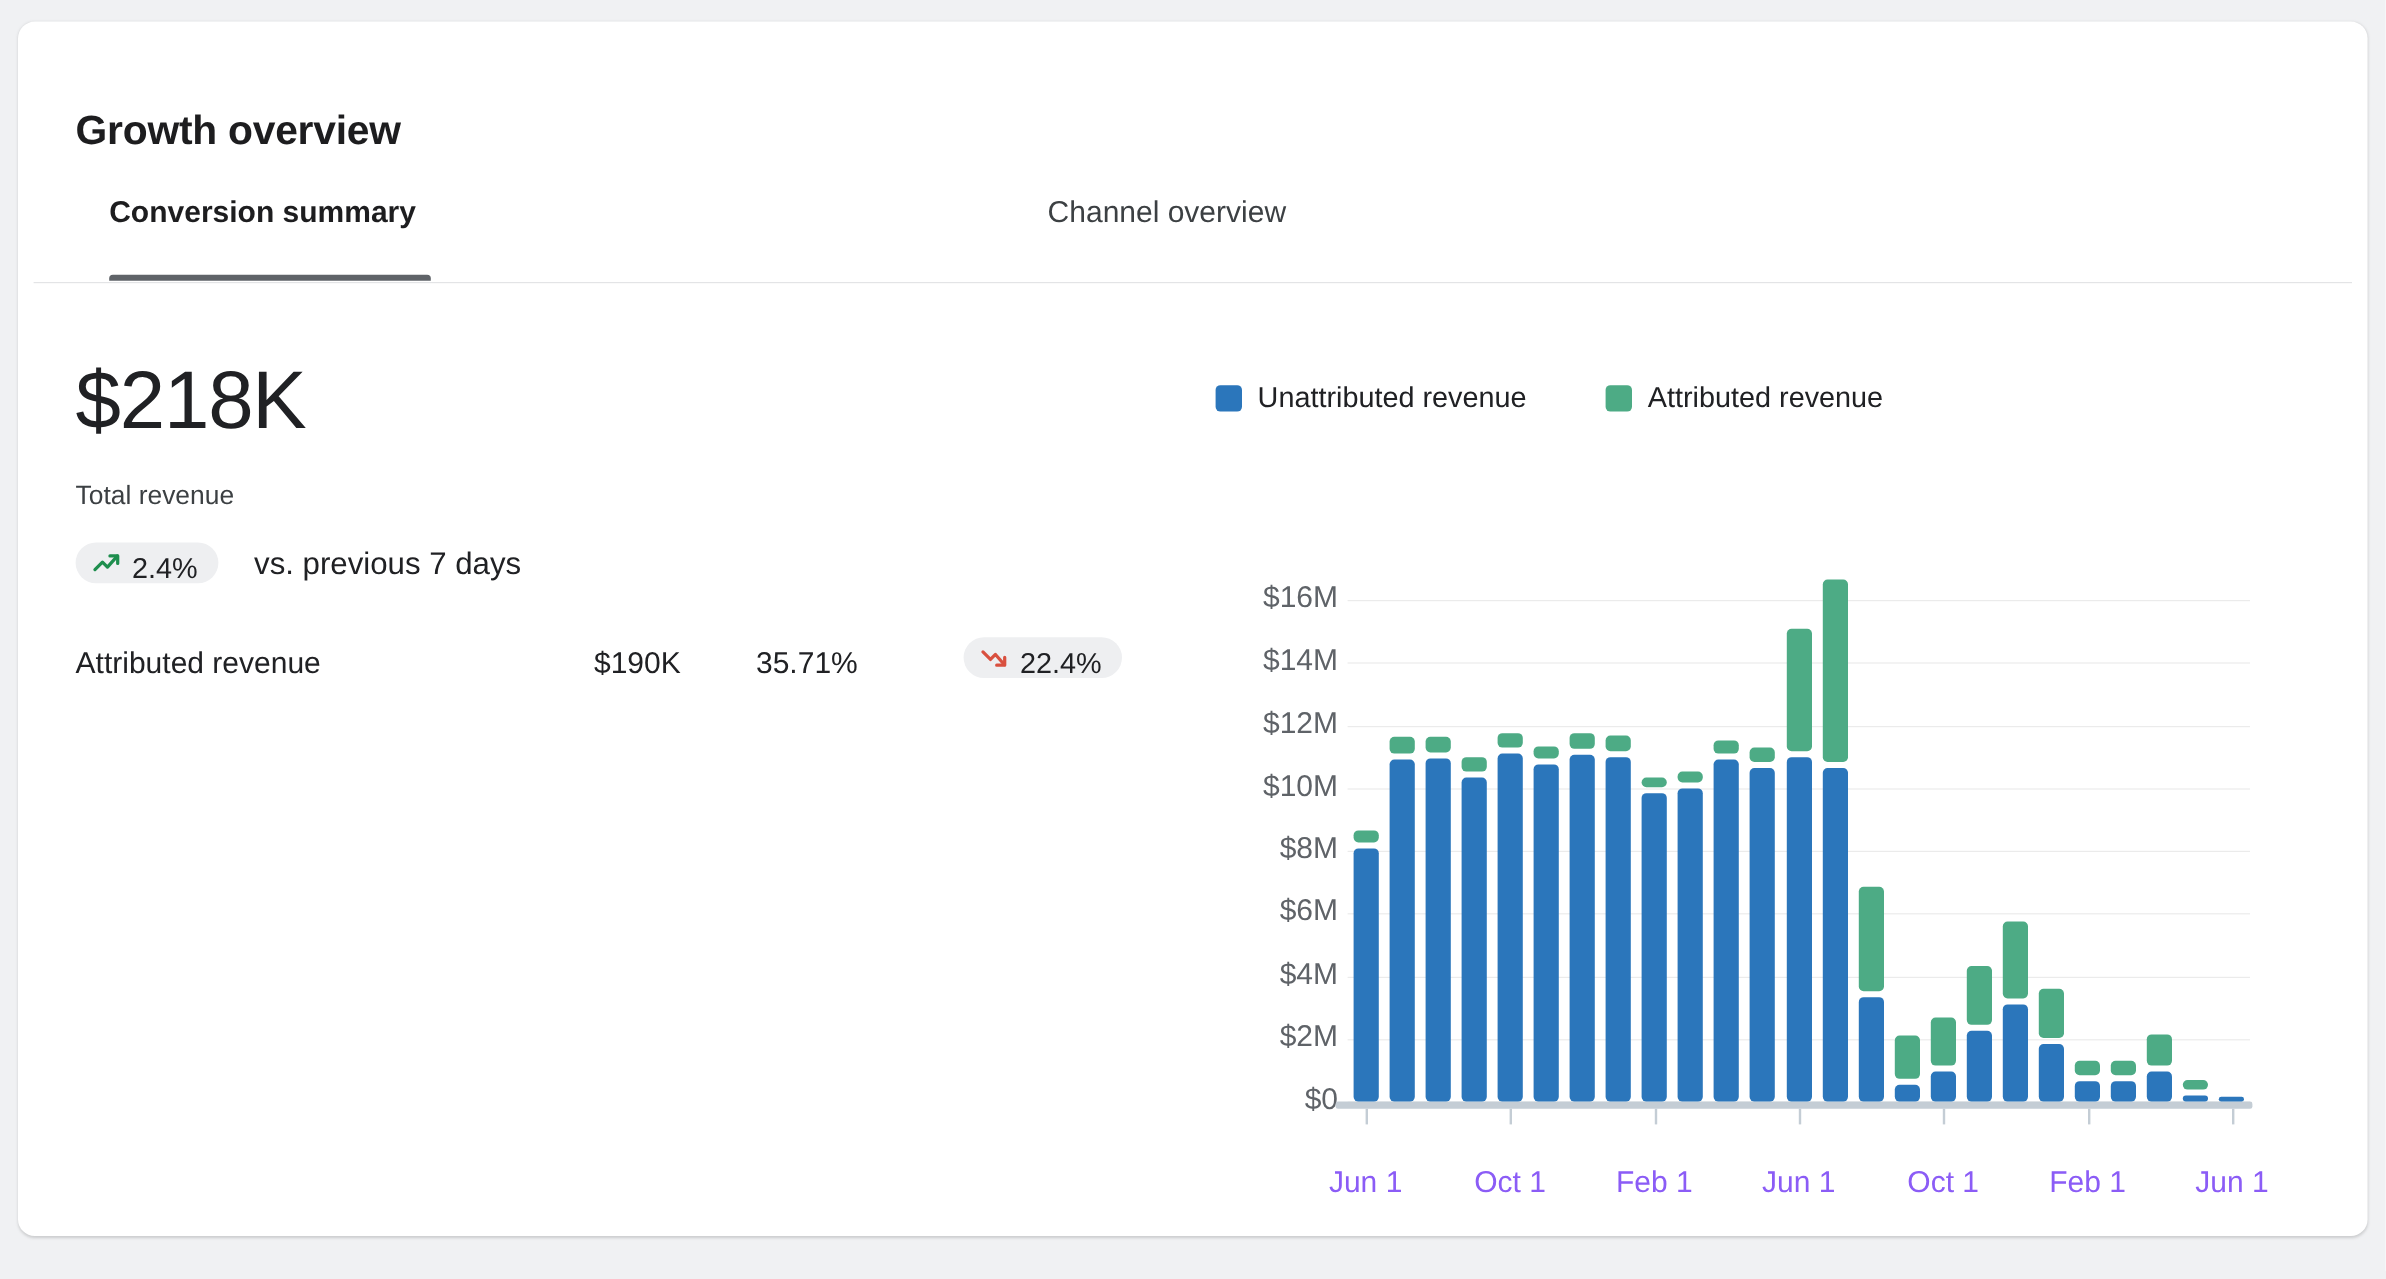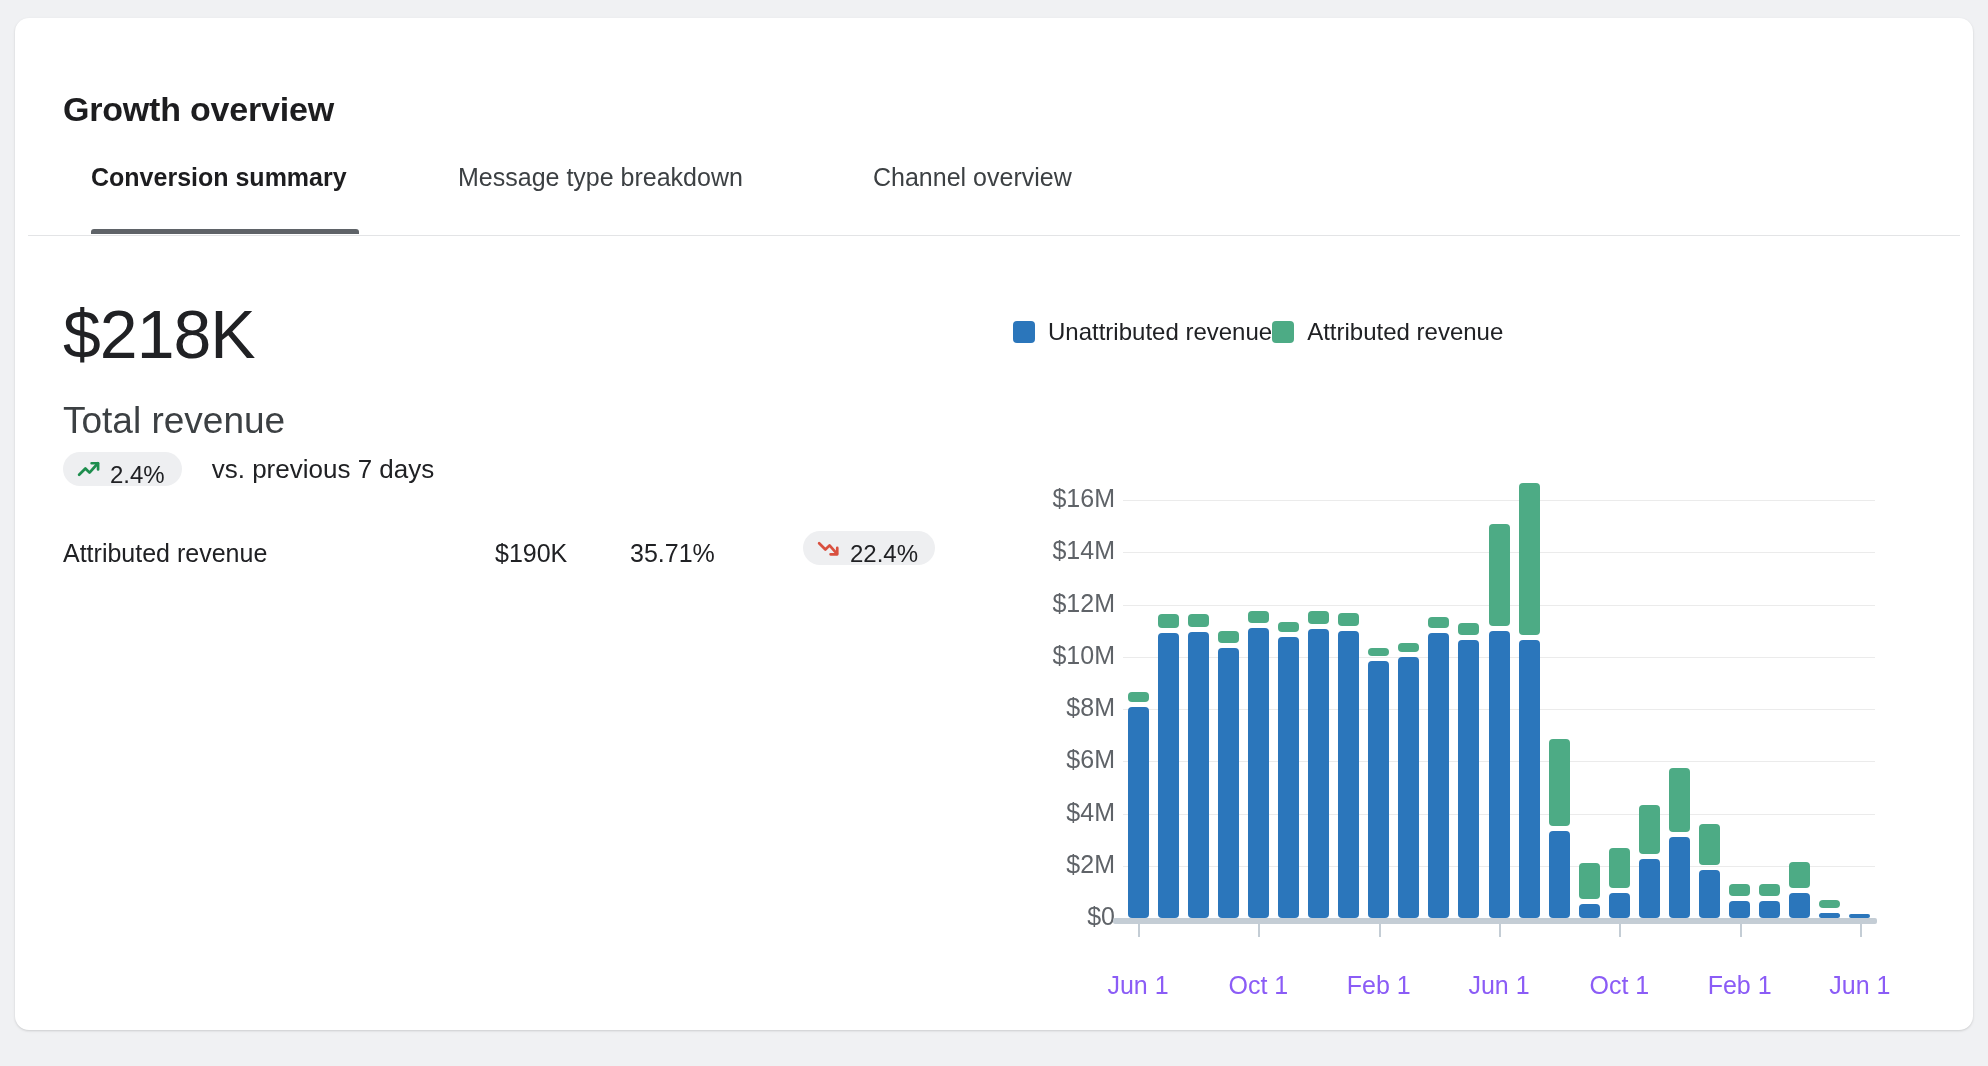--- a/index.html
+++ b/index.html
@@ -42,21 +42,21 @@
   #tab1{left:443px;width:329px;}
   #tab2{left:858px;width:282px;}
 
   
   .big-value{
     position:absolute;left:48px;top:282px;
     font-size:68px;font-weight:400;color:#202124;letter-spacing:-1px;line-height:1;
   }
   .big-label{
     position:absolute;left:48px;top:382px;
-    font-size:37px;color:#3c4043;
+    font-size:22px;color:#3c4043;
   }
   .delta-row{
     position:absolute;left:48px;top:428px;height:46px;display:flex;align-items:center;
   }
   .pill{
     display:inline-flex;align-items:center;gap:9px;
     background:#eeeff1;border-radius:23px;padding:6px 17px 6px 13px;height:34px;box-sizing:border-box;
   }
   .pill .val{font-size:24px;color:#202124;margin-top:11px;}
   .delta-note{margin-left:30px;font-size:26px;color:#202124;}
@@ -66,21 +66,21 @@
   }
   .metric-row .name{position:absolute;left:0;top:3px;font-size:25px;color:#202124;}
   .metric-row .amt{position:absolute;left:432px;top:3px;font-size:25px;color:#202124;}
   .metric-row .pct{position:absolute;left:567px;top:3px;font-size:25px;color:#202124;}
   .metric-row .pillwrap{position:absolute;left:740px;top:-5px;text-align:center;}
 
   
   .chart{
     position:absolute;left:960px;top:282px;width:910px;height:690px;
   }
-  .legend{position:absolute;left:38px;top:18px;display:flex;align-items:center;}
+  .legend{position:absolute;left:38px;top:18px;display:flex;align-items:center;gap:66px;}
   .legend-item{display:flex;align-items:center;gap:13px;}
   .legend-swatch{width:22px;height:22px;border-radius:4px;}
   .legend-label{font-size:24px;color:#202124;}
 
   .plot{
     position:absolute;left:148px;top:148px;width:752px;height:470px;
   }
   .gridline{position:absolute;left:0;width:100%;height:1px;background:#ebebeb;}
   .ylab{
     position:absolute;right:760px;width:130px;text-align:right;
@@ -98,24 +98,20 @@
 <body>
 
 <div class="card">
 
   <div class="page-title">Growth overview</div>
 
   <div class="tabs">
     <div class="tabs-underline"></div>
     <div class="tab active" id="tab0">
       <span>Conversion summary</span>
-      <span class="bar"></span>
-    </div>
-    <div class="tab" id="tab1">
-      <span>Message type breakdown</span>
       <span class="bar"></span>
     </div>
     <div class="tab" id="tab2">
       <span>Channel overview</span>
       <span class="bar"></span>
     </div>
   </div>
 
   <div class="big-value">$218K</div>
   <div class="big-label">Total revenue</div>

